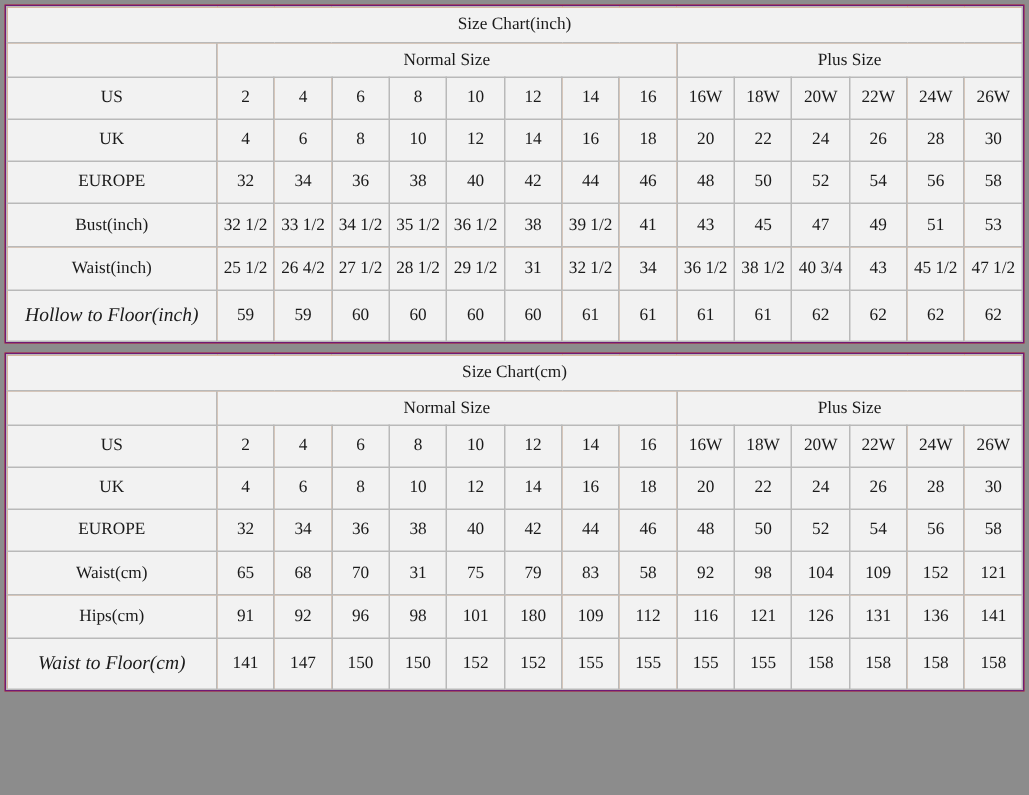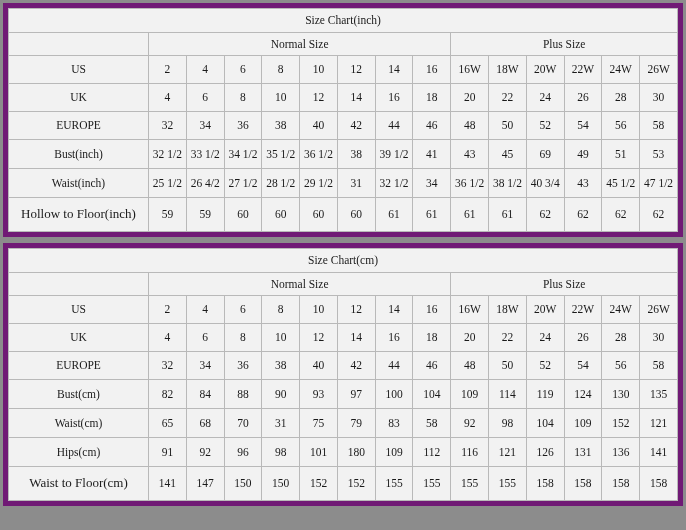--- a/index.html
+++ b/index.html
@@ -18,21 +18,21 @@
     height: 530px;
     background: #8c8c8c;
     box-sizing: border-box;
     padding: 3px 3px;
     display: flex;
     flex-direction: column;
     gap: 6px;
   }
   .chart-block {
     background: #f97316;
-    border: 5px solid #701a75;
+    border: 1px solid #701a75;
     box-sizing: border-box;
   }
   table.size-table {
     border-collapse: collapse;
     width: 100%;
     table-layout: fixed;
   }
   table.size-table td {
     border: 1px solid #b9b9b9;
     text-align: center;
@@ -53,20 +53,21 @@
     height: 22px;
     background: #ebebeb;
   }
   td.rowhead {
     font-size: 13px;
     background: #ebebeb;
     width: 140px;
   }
   td.rowhead.tall {
     font-size: 13px;
+    font-style: italic;
   }
   td.blank {
     background: #ebebeb;
   }
   td.data {
     background: #f2f2f2;
   }
   tr.r-us td, tr.r-uk td, tr.r-eu td {
     height: 27px;
   }
@@ -161,21 +162,21 @@
           <td class="data frac">32 1/2</td>
           <td class="data frac">33 1/2</td>
           <td class="data frac">34 1/2</td>
           <td class="data frac">35 1/2</td>
           <td class="data frac">36 1/2</td>
           <td class="data frac">38</td>
           <td class="data frac">39 1/2</td>
           <td class="data frac">41</td>
           <td class="data frac">43</td>
           <td class="data frac">45</td>
-          <td class="data frac">69</td>
+          <td class="data frac">47</td>
           <td class="data frac">49</td>
           <td class="data frac">51</td>
           <td class="data frac">53</td>
         </tr>
 
         <tr class="r-waist">
           <td class="rowhead">Waist(inch)</td>
           <td class="data frac">25 1/2</td>
           <td class="data frac">26 4/2</td>
           <td class="data frac">27 1/2</td>
@@ -277,37 +278,20 @@
           <td class="data">44</td>
           <td class="data">46</td>
           <td class="data">48</td>
           <td class="data">50</td>
           <td class="data">52</td>
           <td class="data">54</td>
           <td class="data">56</td>
           <td class="data">58</td>
         </tr>
 
-        <tr class="r-bust">
-          <td class="rowhead">Bust(cm)</td>
-          <td class="data">82</td>
-          <td class="data">84</td>
-          <td class="data">88</td>
-          <td class="data">90</td>
-          <td class="data">93</td>
-          <td class="data">97</td>
-          <td class="data">100</td>
-          <td class="data">104</td>
-          <td class="data">109</td>
-          <td class="data">114</td>
-          <td class="data">119</td>
-          <td class="data">124</td>
-          <td class="data">130</td>
-          <td class="data">135</td>
-        </tr>
 
         <tr class="r-waist">
           <td class="rowhead">Waist(cm)</td>
           <td class="data">65</td>
           <td class="data">68</td>
           <td class="data">70</td>
           <td class="data">31</td>
           <td class="data">75</td>
           <td class="data">79</td>
           <td class="data">83</td>

